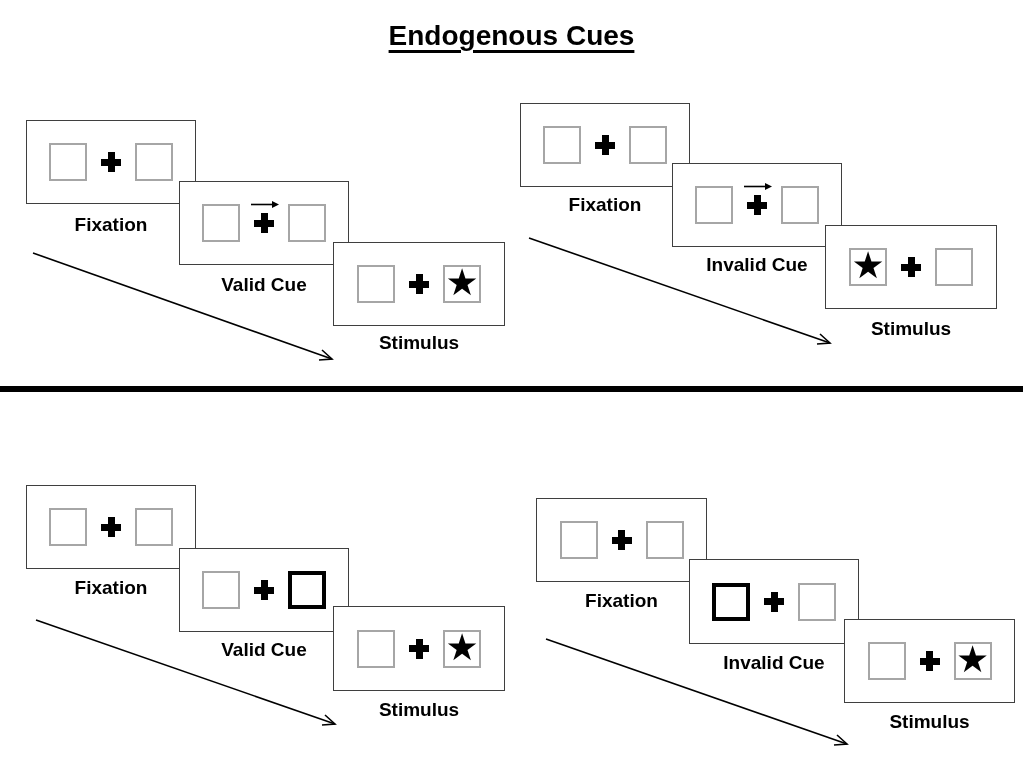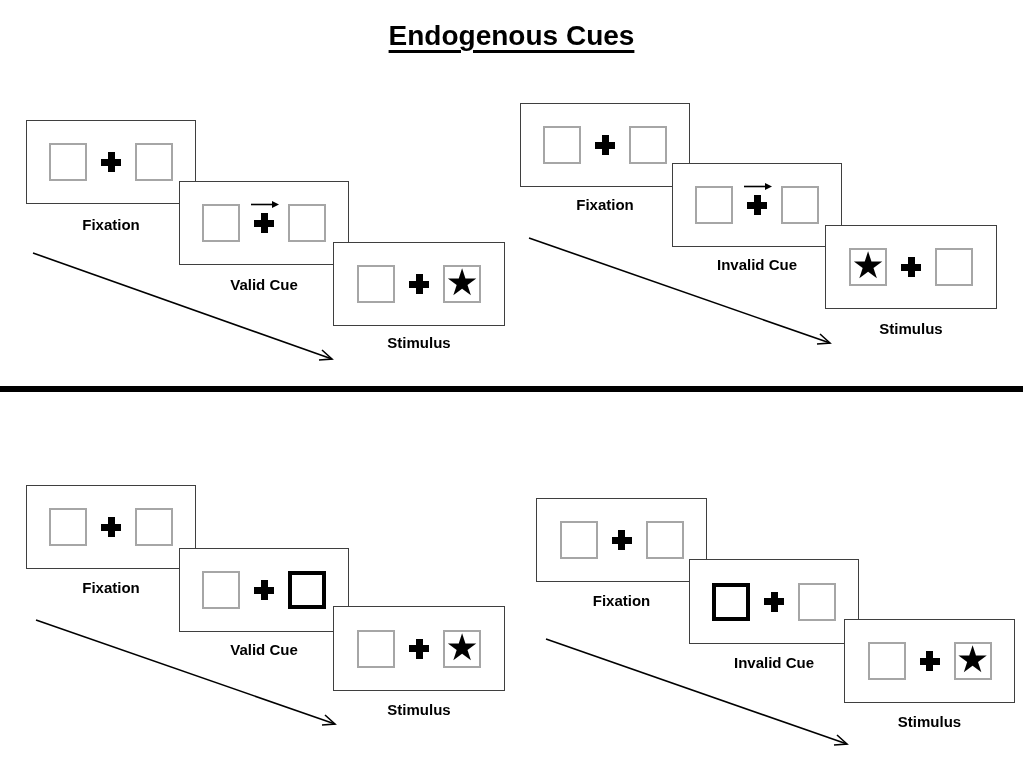--- a/index.html
+++ b/index.html
@@ -16,21 +16,21 @@
   .sq{width:38px;height:38px;box-sizing:border-box;border:2px solid #a6a6a6;
       background:#fff;display:flex;align-items:center;justify-content:center;flex:0 0 auto;}
   .sq.thick{border:4px solid #000;}
   .star{font-size:37px;line-height:34px;color:#000;transform:translateY(-1px);}
   .mid{position:relative;width:20px;height:20px;flex:0 0 auto;}
   .plus{position:absolute;left:0;top:0;width:20px;height:20px;}
   .plus::before{content:"";position:absolute;left:0;top:6.5px;width:20px;height:7px;background:#000;}
   .plus::after{content:"";position:absolute;top:0;left:6.5px;width:7px;height:20px;background:#000;}
   .cue-arrow{position:absolute;top:-16px;left:-4px;}
   .plabel{position:absolute;width:170px;text-align:center;font-weight:bold;
-          font-size:15px;line-height:22px;z-index:4;}
+          font-size:19px;line-height:22px;z-index:4;}
   .seq-arrow{position:absolute;z-index:0;}
 </style>
 </head>
 <body>
 
 <div class="canvas">
 
   <div class="title" style="top:20px;">Endogenous Cues</div>
 
   <svg class="seq-arrow" style="left:30px;top:250px;" width="315" height="115" viewBox="0 0 315 115">

